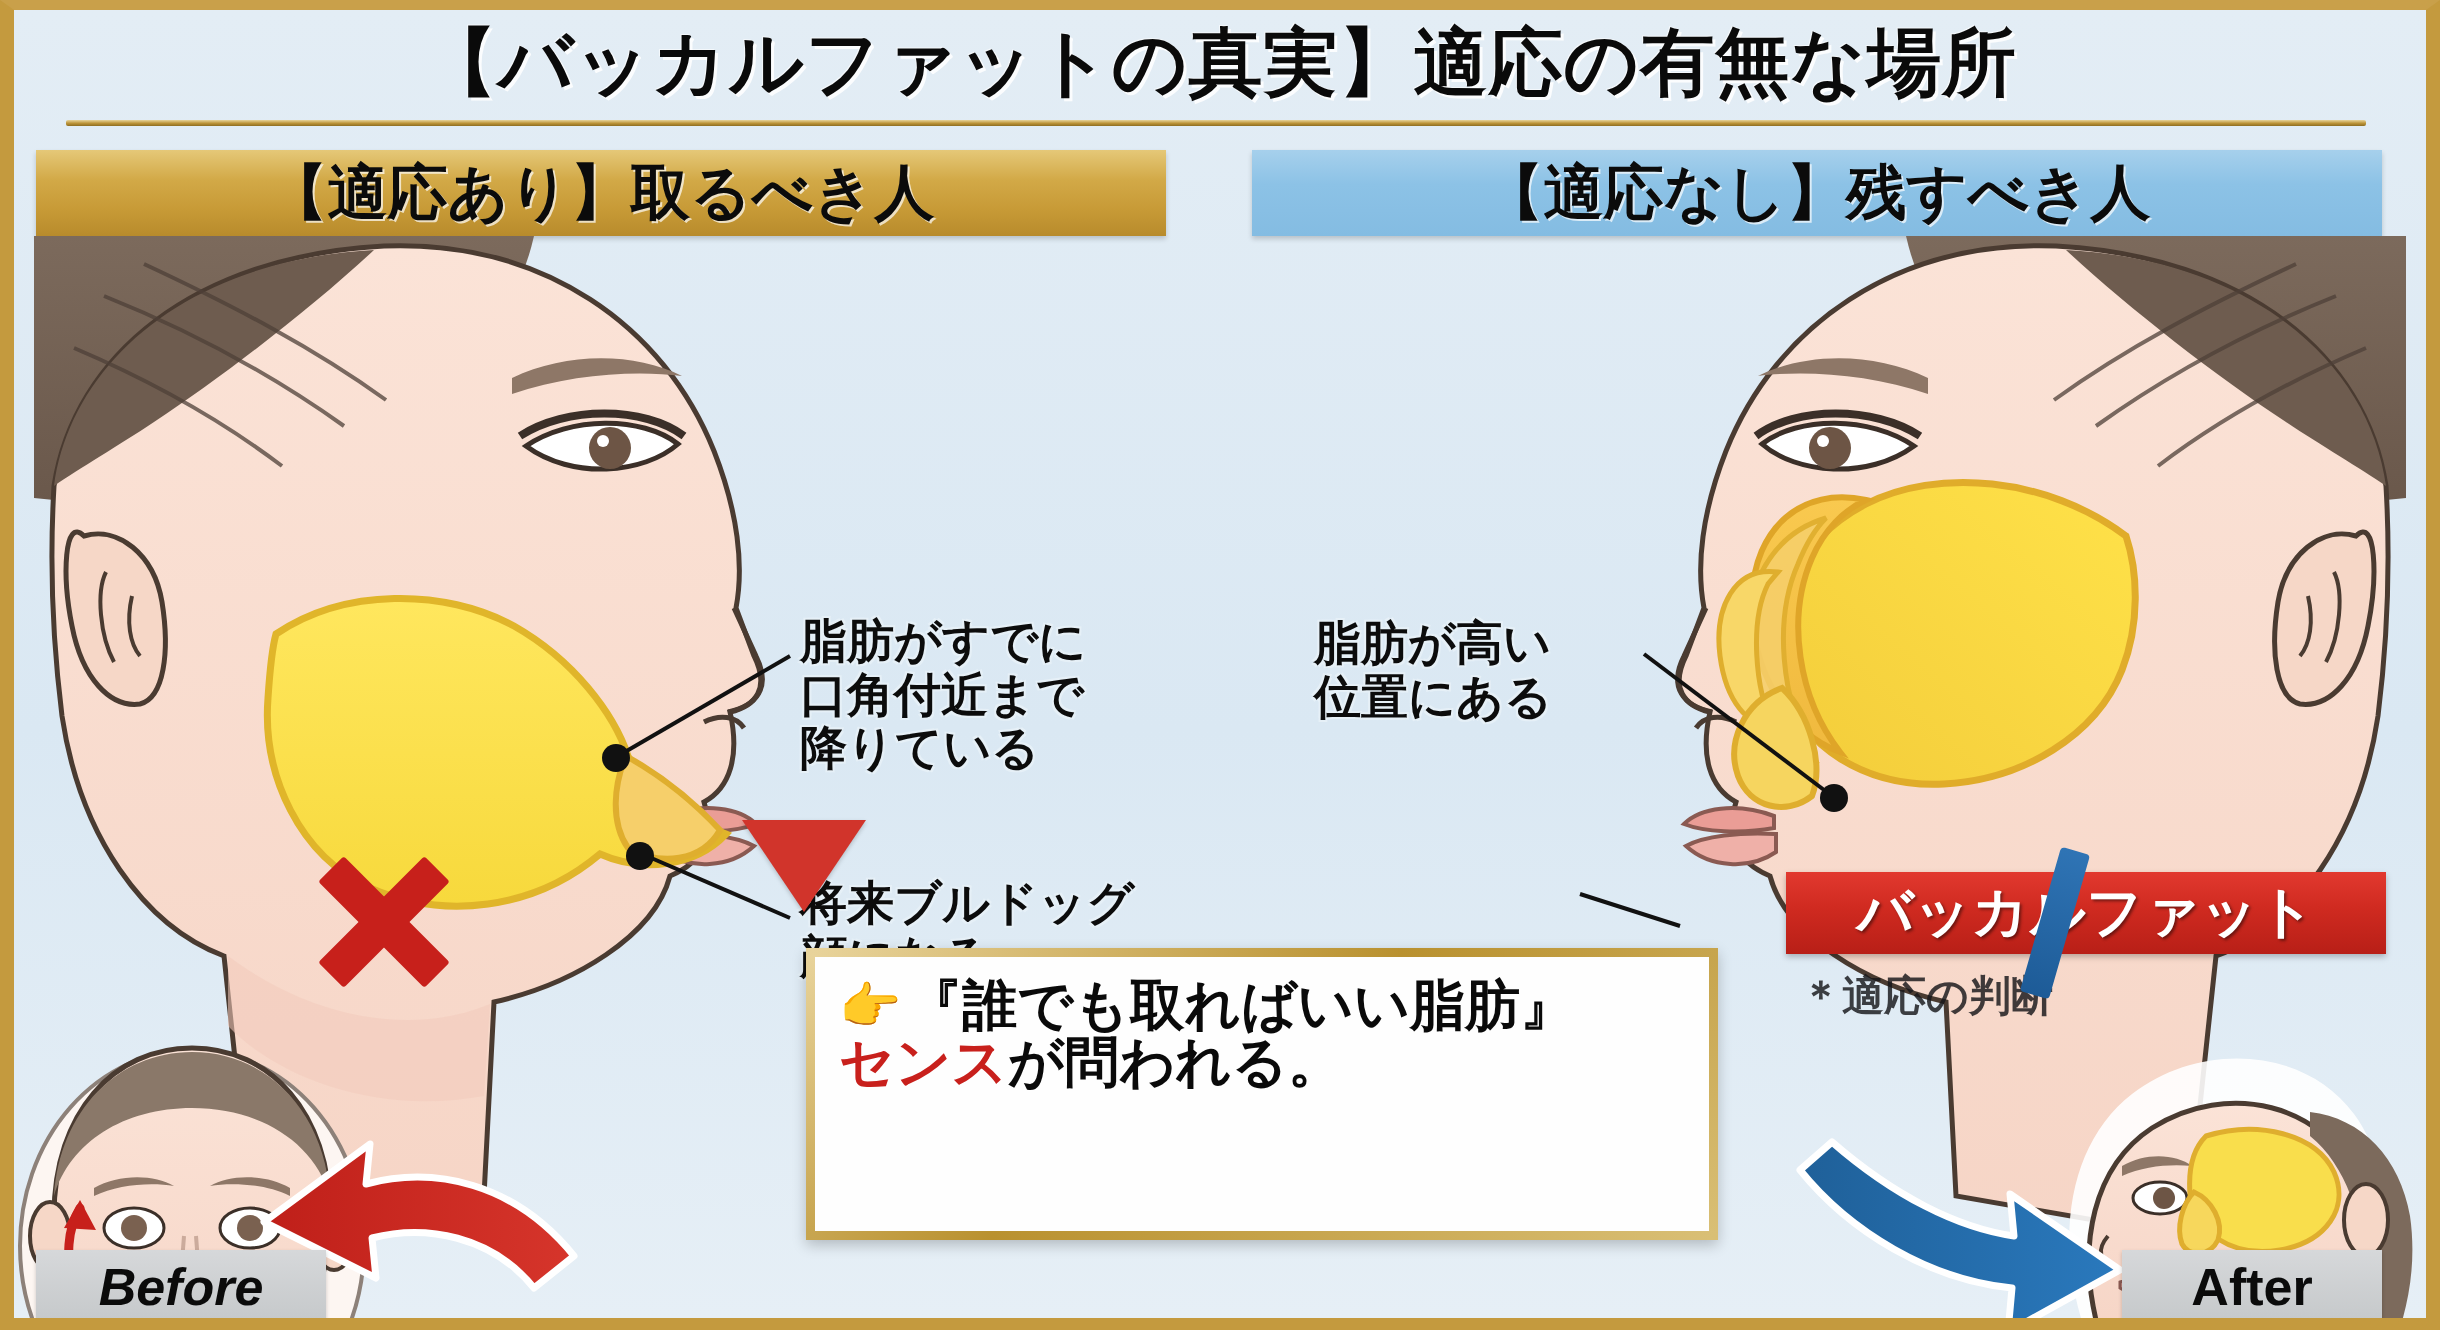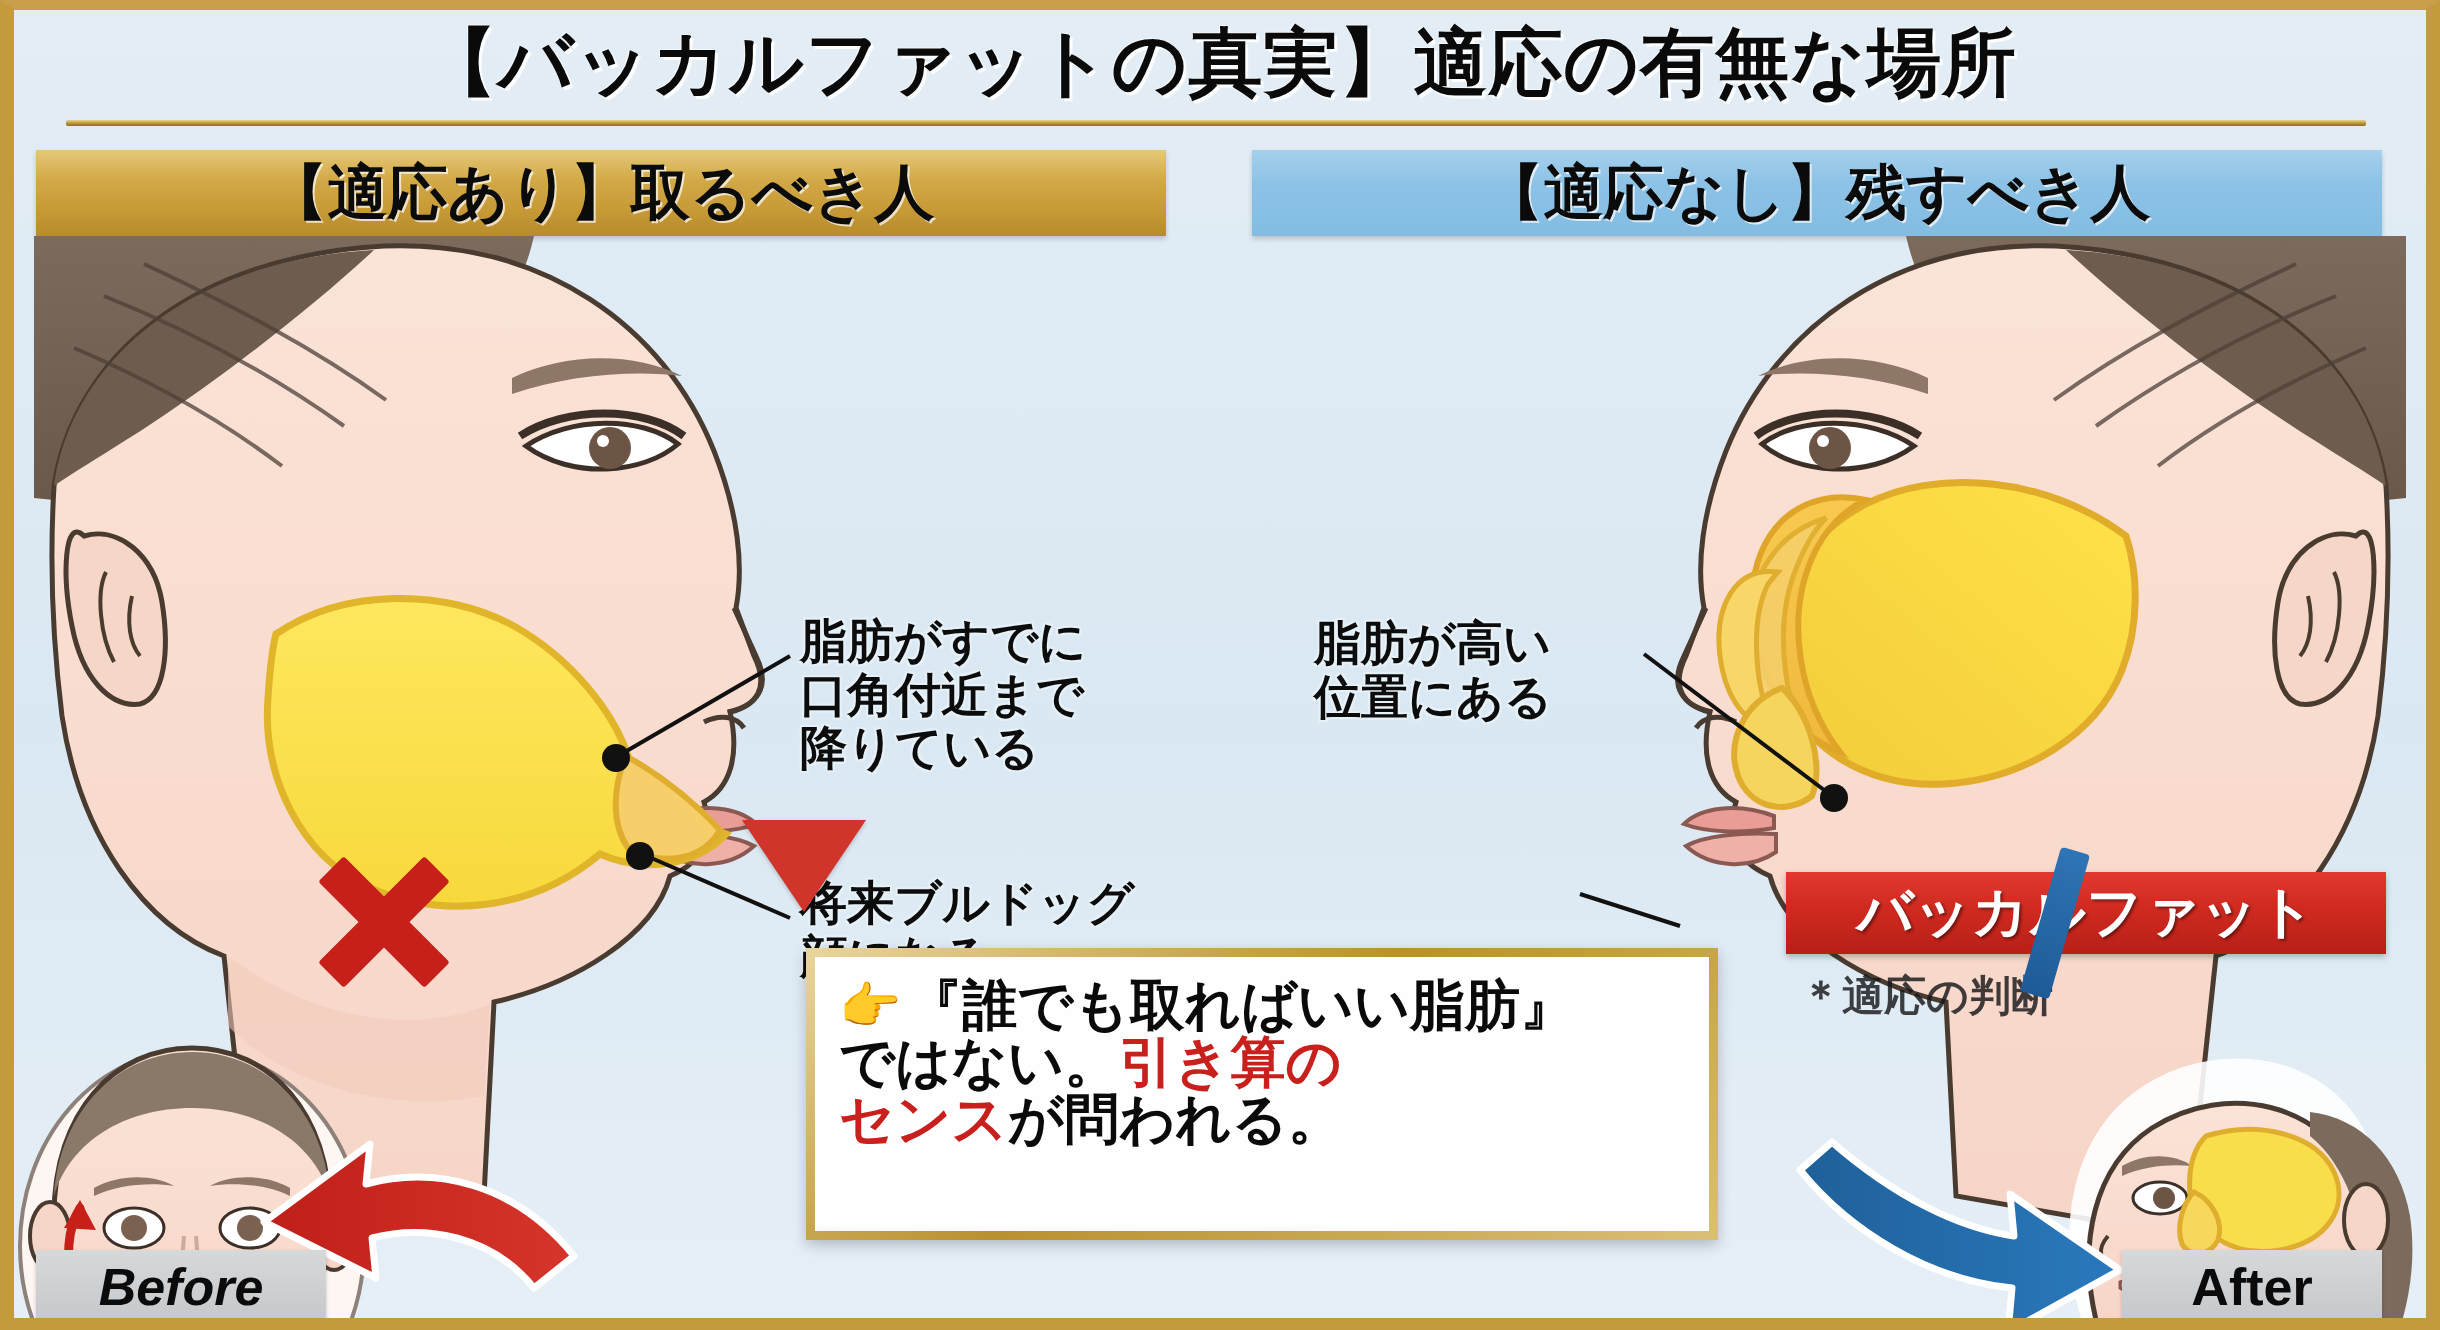--- a/index.html
+++ b/index.html
@@ -357,23 +357,20 @@
   </div>
   <div class="blue-check"></div>
   <div class="redbar-note">＊適応の判断</div>
 
   <div class="callout">
     <div class="callout-line cl1">
       <span class="hand">👉</span>
       <span>『誰でも取ればいい脂肪』</span>
     </div>
     <div class="callout-line">
-      <span>ではない。</span><span class="red">引き算の</span>
-    </div>
-    <div class="callout-line">
       <span class="red">センス</span><span>が問われる。</span>
     </div>
   </div>
 
   <div class="chip" id="chip-before">
     <div class="chip-text">Before</div>
   </div>
   <div class="chip" id="chip-after">
     <div class="chip-text">After</div>
   </div>

